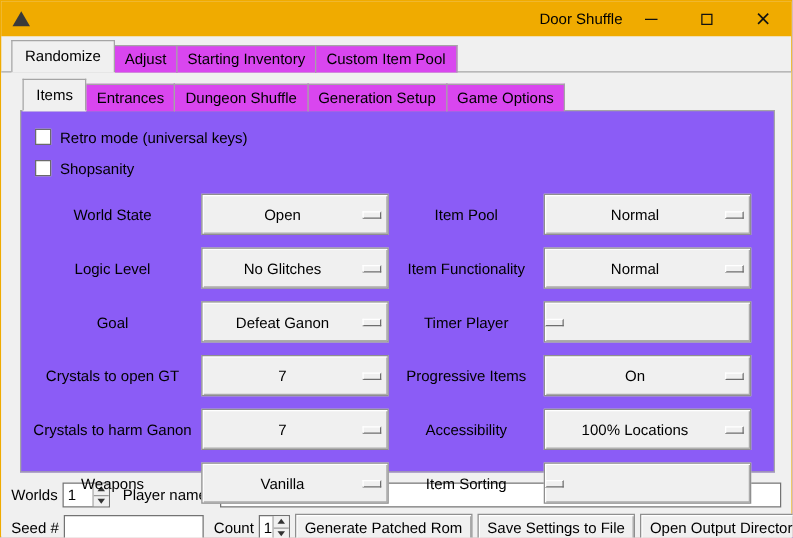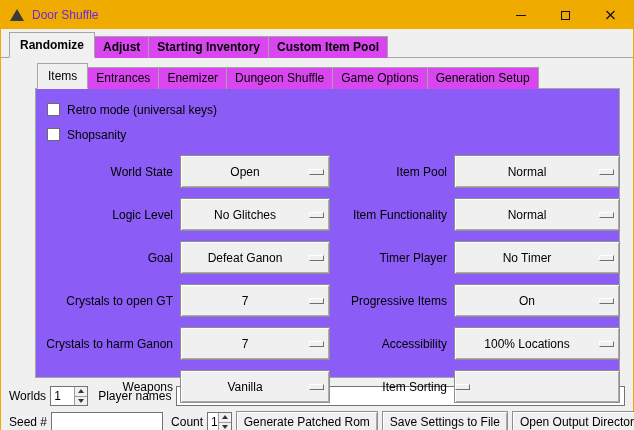--- a/index.html
+++ b/index.html
@@ -23,38 +23,38 @@
     display: flex; align-items: center;
     padding-left: 9px;
   }
   .app-icon {
     width: 0; height: 0;
     border-left: 7px solid transparent;
     border-right: 7px solid transparent;
     border-bottom: 12px solid #3a3a3a;
     margin-right: 8px;
   }
-  .title { font-size: 12px; color: #6d28d9; flex: 1; white-space: nowrap; }
+  .title { font-size: 12px; color: #000000; flex: 1; white-space: nowrap; text-align: right; }
   .win-controls { display: flex; height: 100%; }
   .win-btn {
     width: 45px; height: 100%;
     display: flex; align-items: center; justify-content: center;
     cursor: default;
   }
   .glyph-min { width: 10px; height: 1px; background: #111; }
   .glyph-max { width: 9px; height: 9px; border: 1px solid #111; }
   .glyph-close { font-size: 16px; line-height: 16px; color: #111; font-family: "DejaVu Sans", sans-serif; }
 
   
   .tabs {
     display: flex; align-items: flex-end;
     position: relative; z-index: 2;
     margin-bottom: -1px;
   }
-  .outer-tabs { padding-left: 8px; margin-top: 3px; font-weight: bold; }
+  .outer-tabs { padding-left: 8px; margin-top: 3px; }
   .inner-tabs { padding-left: 2px; }
   .tab {
     padding: 3px 8px 4px;
     background: #d946ef;
     border: 1px solid #a5a5a5;
     border-bottom: none;
     margin-left: -1px;
     white-space: nowrap;
     cursor: default;
   }
@@ -65,21 +65,21 @@
     border-bottom: 1px solid #f0f0f0;
     position: relative; z-index: 3;
   }
   .outer-pane {
     border-top: 1px solid #a5a5a5;
     flex: 1;
     display: flex; flex-direction: column;
     position: relative; z-index: 1;
     background: #f0f0f0;
   }
-  .inner-notebook { margin: 5px 13px 0 34px; }
+  .inner-notebook { margin: 5px 13px 0 15px; }
   .inner-pane {
     border: 1px solid #a5a5a5;
     height: 290px;
     background: #8b5cf6;
     padding: 8px 9px;
     position: relative; z-index: 1;
   }
 
   
   .cb-row { display: flex; align-items: center; height: 25px; cursor: default; }
@@ -93,21 +93,21 @@
 
   
   .options-grid {
     margin-top: 8px;
     display: grid;
     grid-template-columns: 128px 150px 110px 166px;
     column-gap: 7px;
     row-gap: 10px;
     align-items: center;
   }
-  .opt-label { text-align: right; white-space: nowrap; }
+  .opt-label { text-align: center; white-space: nowrap; }
   .dropdown {
     height: 33px;
     display: flex; align-items: center;
     background: #f0f0f0;
     border: 1px solid #8f8f8f;
     box-shadow: inset 1px 1px 0 #ffffff, inset -1px -1px 0 #ababab;
     cursor: default;
   }
   .dd-value { flex: 1; text-align: center; white-space: nowrap; overflow: hidden; }
   .dd-indicator {
@@ -195,24 +195,23 @@
     <div class="tab">Starting Inventory</div>
     <div class="tab">Custom Item Pool</div>
   </div>
 
   <div class="outer-pane">
 
     <div class="inner-notebook">
       <div class="tabs inner-tabs">
         <div class="tab selected">Items</div>
         <div class="tab">Entrances</div>
-        <div class="tab">Enemizer</div>
         <div class="tab">Dungeon Shuffle</div>
+        <div class="tab">Generation Setup</div>
         <div class="tab">Game Options</div>
-        <div class="tab">Generation Setup</div>
       </div>
 
       <div class="inner-pane">
 
         <div class="cb-row">
           <span class="checkbox"></span>
           <span>Retro mode (universal keys)</span>
         </div>
         <div class="cb-row">
           <span class="checkbox"></span>
@@ -243,21 +242,20 @@
             <span class="dd-indicator"></span>
           </div>
 
           <div class="opt-label">Goal</div>
           <div class="dropdown">
             <span class="dd-value">Defeat Ganon</span>
             <span class="dd-indicator"></span>
           </div>
           <div class="opt-label">Timer Player</div>
           <div class="dropdown">
-            <span class="dd-value">No Timer</span>
             <span class="dd-indicator"></span>
           </div>
 
           <div class="opt-label">Crystals to open GT</div>
           <div class="dropdown">
             <span class="dd-value">7</span>
             <span class="dd-indicator"></span>
           </div>
           <div class="opt-label">Progressive Items</div>
           <div class="dropdown">

